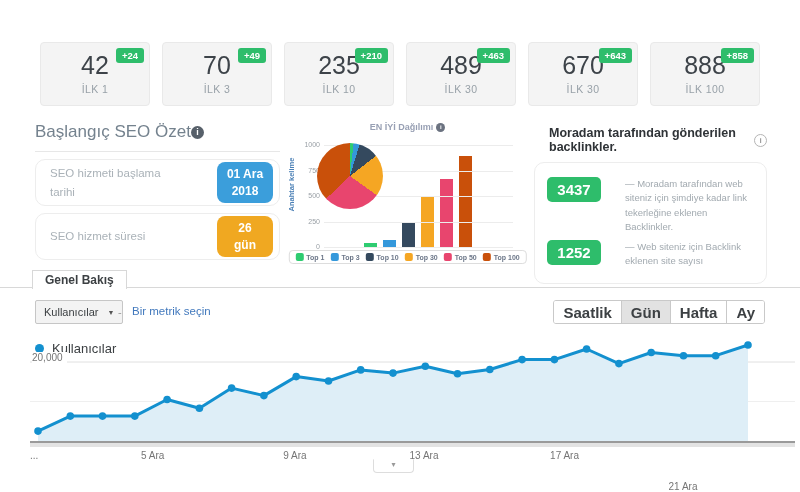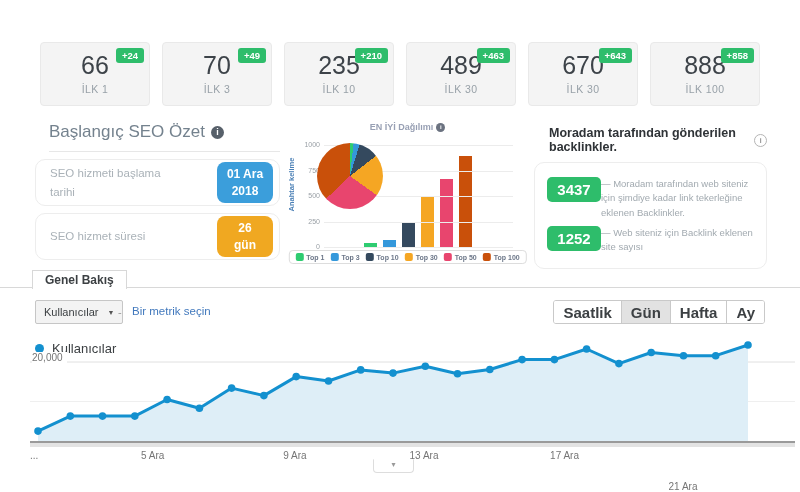--- a/index.html
+++ b/index.html
@@ -11,21 +11,21 @@
   .stat-card{flex:1;height:62px;background:#f4f4f4;border:1px solid #e9e9e9;border-radius:4px;
              position:relative;text-align:center;}
   .stat-badge{position:absolute;top:5px;right:5px;color:#fff;font-size:9.5px;font-weight:bold;
               padding:2px 6px;border-radius:3px;}
   .stat-value{margin-top:8px;font-size:25px;color:#3d4349;}
   .stat-label{font-size:10.5px;color:#98a1a8;margin-top:3px;letter-spacing:.4px;}
 
   
   .col-summary{position:absolute;left:35px;top:122px;width:245px;}
   .sum-title{font-size:17px;color:#74828e;padding-bottom:9px;border-bottom:1px solid #e7e7e7;
-             display:flex;align-items:center;gap:6px;margin-left:14px;}
+             display:flex;align-items:center;}
   .info-filled{width:13px;height:13px;background:#57606a;border-radius:50%;color:#fff;font-size:9px;
                line-height:13px;text-align:center;display:inline-block;font-weight:bold;flex:0 0 auto;}
   .info-filled.small{width:9px;height:9px;font-size:6px;line-height:9px;background:#6b7280;}
   .info-outline{width:11px;height:11px;border:1px solid #b5b5b5;border-radius:50%;color:#9a9a9a;
                 font-size:8px;line-height:11px;text-align:center;display:inline-block;flex:0 0 auto;}
   .sum-row{margin-top:7px;border:1px solid #ededed;border-radius:10px;height:45px;display:flex;
            align-items:center;justify-content:space-between;padding:0 6px 0 14px;background:#fff;}
   .sum-label{font-size:11.5px;color:#aab2b8;line-height:1.6;width:115px;}
   .sum-badge{width:56px;border-radius:8px;color:#fff;font-weight:bold;font-size:12px;
              text-align:center;padding:4px 0;line-height:1.35;}
@@ -46,21 +46,21 @@
               border:1px solid #ddd;border-radius:4px;padding:2px 6px;white-space:nowrap;
               align-items:center;background:#fff;}
   .leg-item{display:flex;align-items:center;gap:3px;font-size:7px;color:#6b7688;font-weight:bold;}
   .leg-swatch{width:8px;height:8px;border-radius:2px;display:inline-block;}
 
   
   .col-backlinks{position:absolute;left:534px;top:122px;width:233px;}
   .bl-title{display:flex;align-items:center;gap:5px;padding-left:15px;font-size:12.5px;
             font-weight:bold;color:#2f3337;margin-top:4px;}
   .bl-card{margin-top:8px;border:1px solid #ededed;border-radius:10px;padding:8px 12px;background:#fff;}
-  .bl-row{display:flex;gap:0;align-items:flex-start;margin:6px 0;}
+  .bl-row{display:flex;gap:24px;align-items:flex-start;margin:6px 0;}
   .bl-badge{min-width:46px;color:#fff;font-size:15px;font-weight:bold;text-align:center;
             padding:4px 4px;border-radius:5px;}
   .bl-text{font-size:9.5px;color:#a2aab0;line-height:1.5;}
 
   
   .divider{position:absolute;left:0;right:0;top:287px;border-top:1px solid #d8d8d8;z-index:1;}
   .tab{position:absolute;left:32px;top:270px;height:18px;background:#fff;border:1px solid #d8d8d8;
        border-bottom:none;padding:0 12px;line-height:18px;font-size:12px;font-weight:bold;
        color:#3c4043;z-index:2;}
   .metric-select{position:absolute;left:35px;top:300px;height:22px;background:#f3f3f3;
@@ -92,21 +92,21 @@
   .exp-arrow{font-size:8px;color:#999;line-height:10px;display:block;}
 </style>
 </head>
 <body>
 
 <div class="page">
 
   <div class="stats">
       <div class="stat-card">
         <div class="stat-badge" style="background: rgb(46, 189, 107);">+24</div>
-        <div class="stat-value">66</div>
+        <div class="stat-value">42</div>
         <div class="stat-label">İLK 1</div>
       </div>
       <div class="stat-card">
         <div class="stat-badge" style="background: rgb(46, 189, 107);">+49</div>
         <div class="stat-value">70</div>
         <div class="stat-label">İLK 3</div>
       </div>
       <div class="stat-card">
         <div class="stat-badge" style="background: rgb(46, 189, 107);">+210</div>
         <div class="stat-value">235</div>

